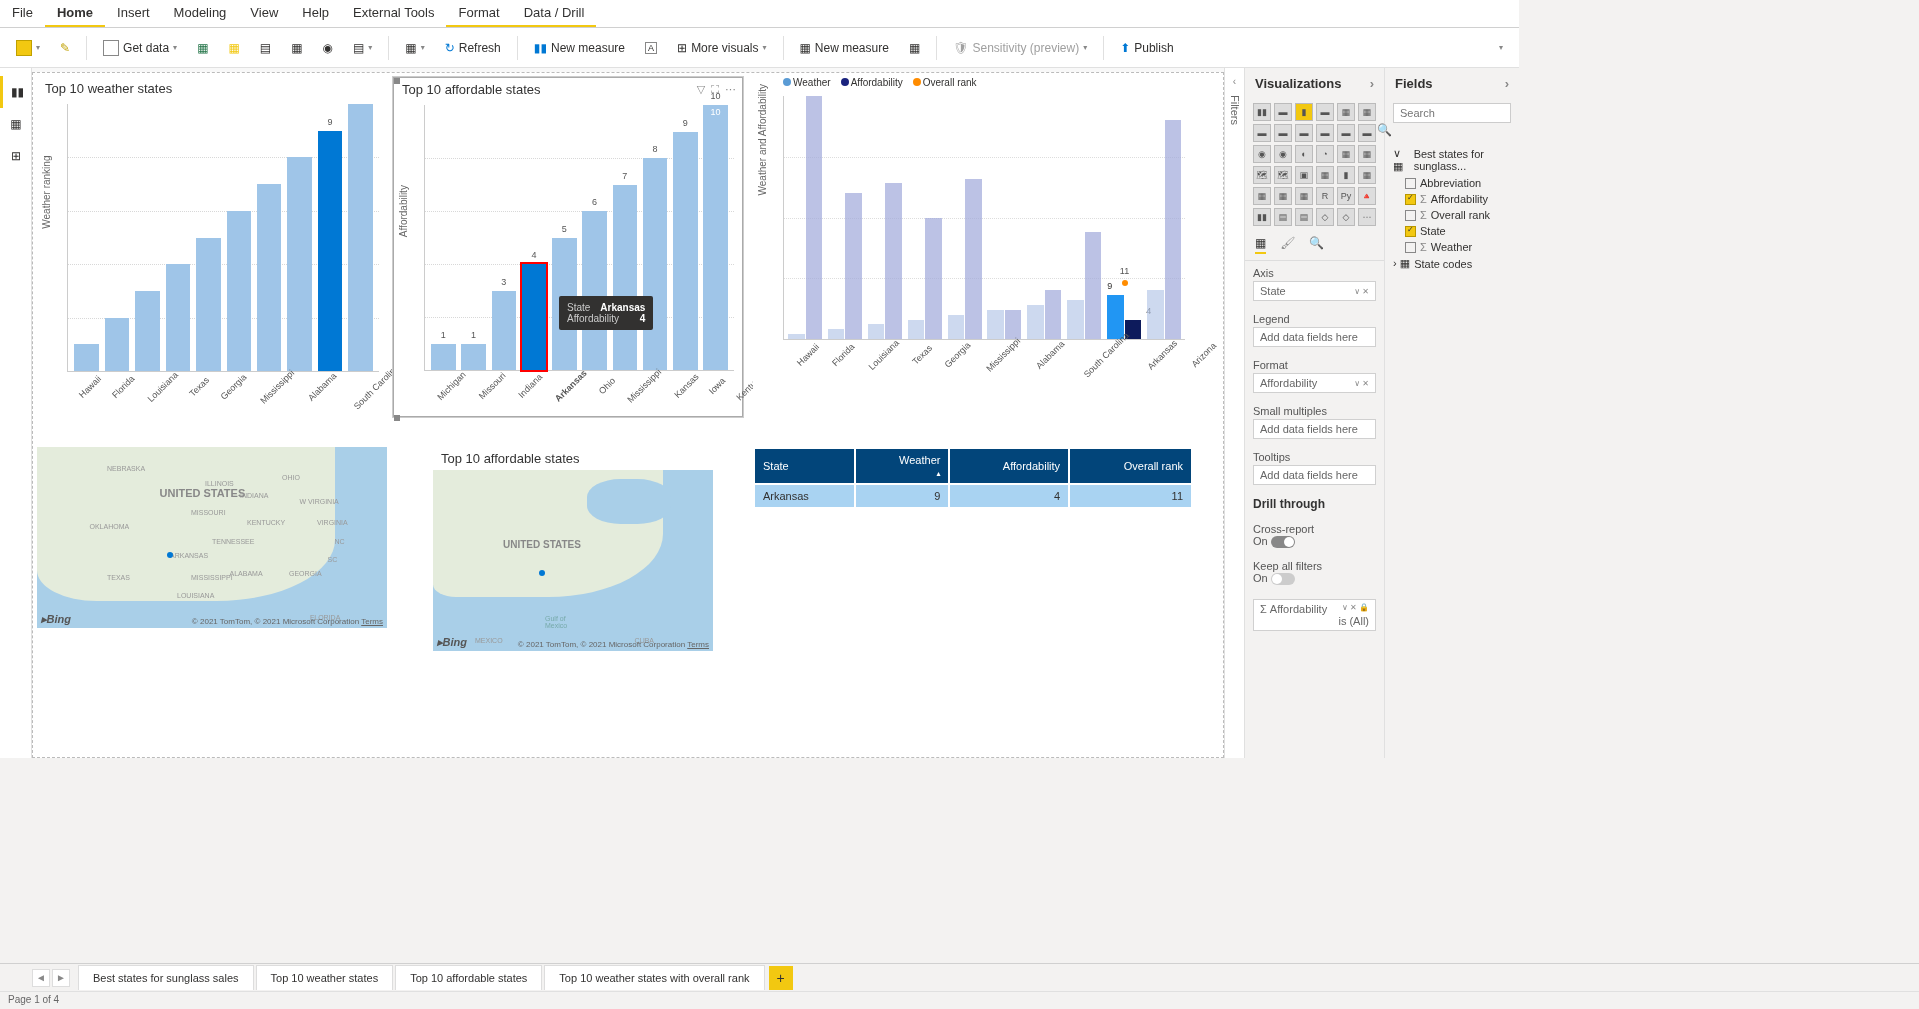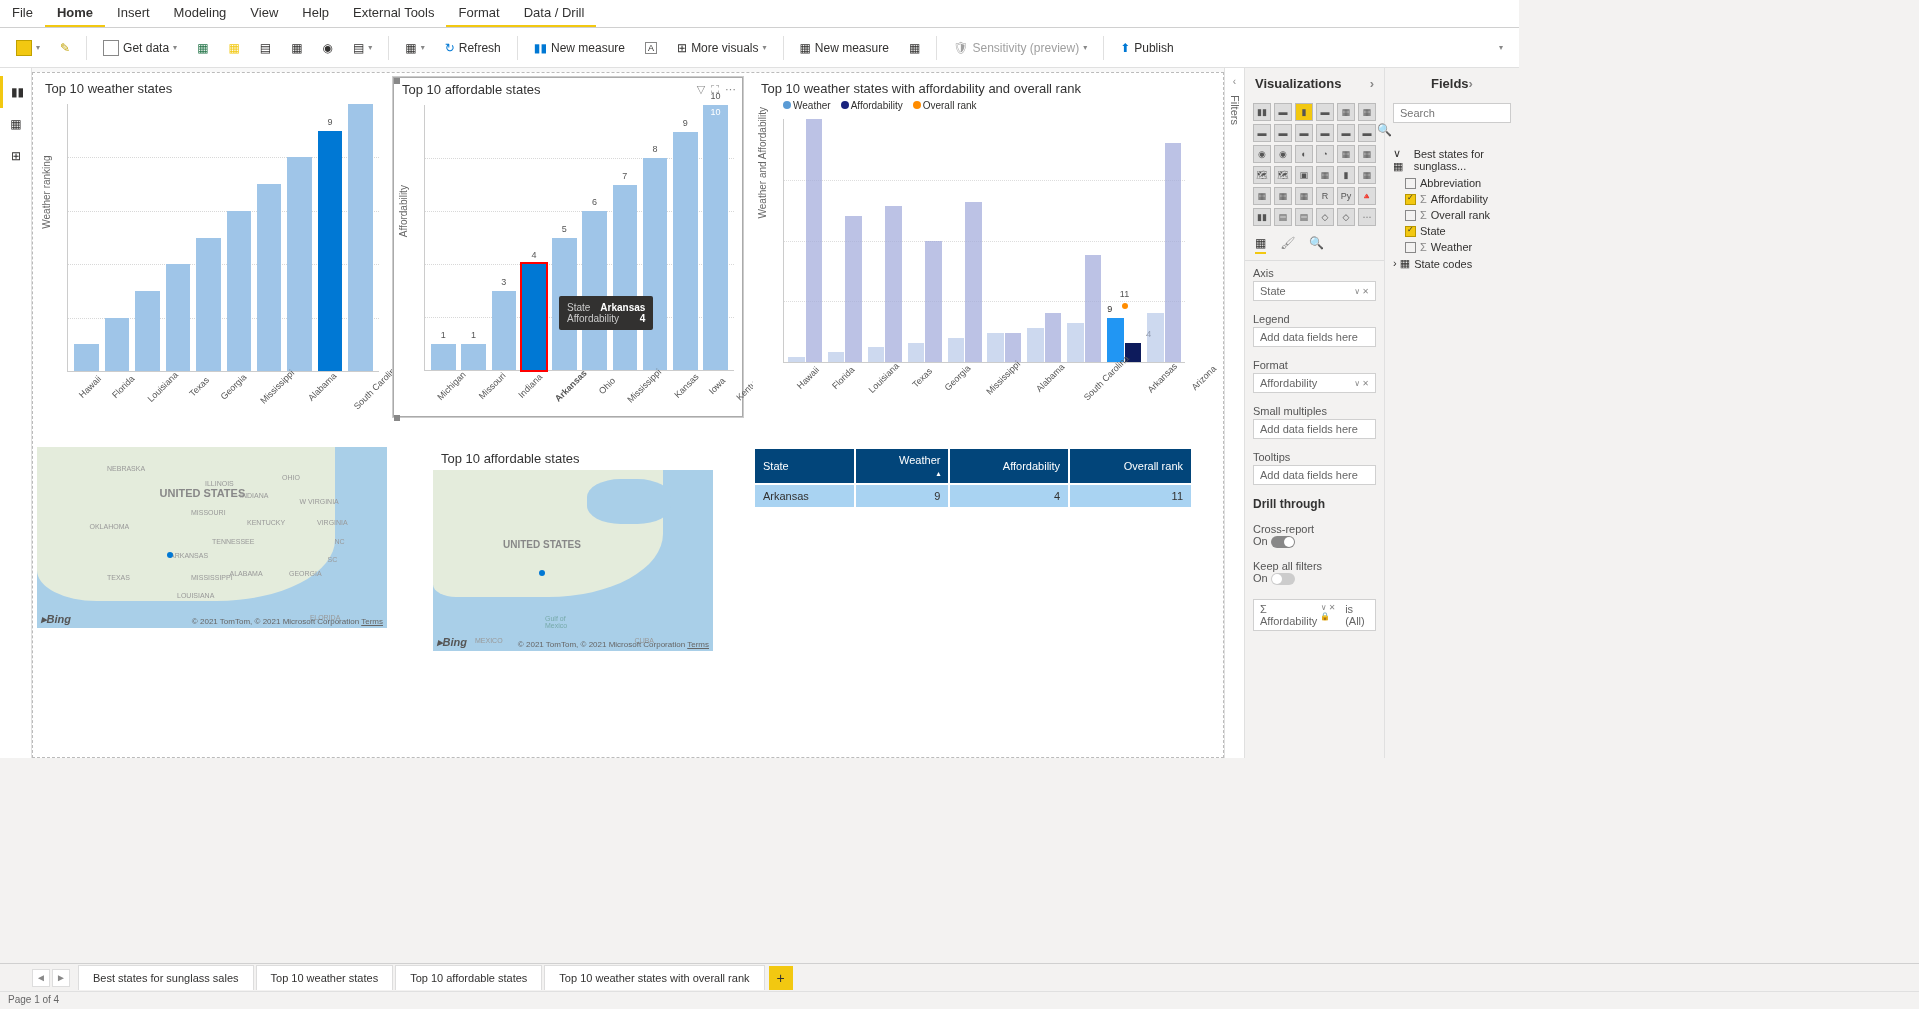--- a/index.html
+++ b/index.html
@@ -34,21 +34,21 @@
 .pane-head { display: flex; justify-content: space-between; align-items: center; padding: 8px 10px; font-size: 13px; font-weight: 600; background: #f3f2f1; }
 .viz-grid { display: grid; grid-template-columns: repeat(6, 18px); gap: 3px; padding: 4px 8px; }
 .viz-grid .v { width: 18px; height: 18px; background: #ddd; border: 1px solid #bbb; cursor: pointer; display: flex; align-items: center; justify-content: center; font-size: 9px; color: #555; }
 .pane-sec { padding: 6px 8px; font-size: 11px; color: #555; }
 .pane-sec .well { background: #fff; border: 1px solid #d0d0d0; padding: 3px 6px; margin-top: 2px; font-size: 11px; color: #666; display: flex; justify-content: space-between; align-items: center; }
 .switch { width: 24px; height: 12px; border-radius: 6px; background: #888; display: inline-block; position: relative; vertical-align: middle; }
 .switch::after { content: ''; width: 10px; height: 10px; border-radius: 50%; background: #fff; position: absolute; top: 1px; right: 1px; }
 .switch.off::after { left: 1px; right: auto; }
 .switch.off { background: #ccc; }
 
-.fields-pane { width: 135px; align-items: center; }
+.fields-pane { width: 135px; }
 .fields-search { margin: 4px 8px; }
 .fields-search input { width: 100%; border: 1px solid #ccc; padding: 3px 4px 3px 6px; font-size: 11px; }
 .field-tree { padding: 4px 8px; font-size: 11px; }
 .field-item { display: flex; align-items: center; gap: 4px; padding: 2px 0 2px 12px; cursor: pointer; }
 .field-item .cb { width: 11px; height: 11px; border: 1px solid #888; }
 .field-item .cb.checked { background: #f2c811; border-color: #b89600; position: relative; }
 .field-item .cb.checked::after { content: '✓'; font-size: 8px; position: absolute; top: -2px; left: 1px; color: #333; }
 
 
 .vis { position: absolute; background: #fff; }
@@ -325,21 +325,20 @@
               <span style="font-weight:600">Arkansas</span>
             </div>
           <div class="trow">
               <span>Affordability</span>
               <span style="font-weight:600">4</span>
             </div>
         </div>
       </div>
 
       <div class="vis" style="left:720px;top:4px;width:440px;height:340px">
-        <div class="vtitle">Top 10 weather states with affordability and overall rank</div>
         <div class="legend">
           <span><span class="sw" style="background:#5a9bd5"></span><span>Weather</span></span>
           <span><span class="sw" style="background:#1a237e"></span><span>Affordability</span></span>
           <span><span class="sw" style="background:#ff8c00"></span><span>Overall rank</span></span>
         </div>
         <div class="chart" style="height:calc(100% - 44px)">
           <div class="ylab">Weather and Affordability</div>
           <div class="gplot" id="plot-combo">
             <div class="grid" style="position:absolute;inset:0">
                 <div style="top:25%;border-top:1px dotted #ddd;position:absolute;width:100%"></div>
@@ -555,21 +554,21 @@
       <div class="pane-sec">
           <div>Tooltips</div>
         <div class="well">Add data fields here</div>
         </div>
       <div class="pane-sec" style="font-weight:600;font-size:12px;color:#333">Drill through</div>
       <div class="pane-sec"><span>Cross-report</span><br>
         <span>On</span> <span class="switch"></span></div>
       <div class="pane-sec"><span>Keep all filters</span><br>
         <span>On</span> <span class="switch off"></span></div>
       <div class="pane-sec">
-          <div class="well" style="flex-direction:row;align-items:center">
+          <div class="well" style="flex-direction:column;align-items:flex-end">
         <div style="display:flex;width:100%;justify-content:space-between">
               <span>Σ <span>Affordability</span></span>
               <span class="caret">∨ ✕ 🔒</span>
             </div>
         <div>is (All)</div>
           </div>
         </div>
     </div>
 
     <div class="pane fields-pane">

